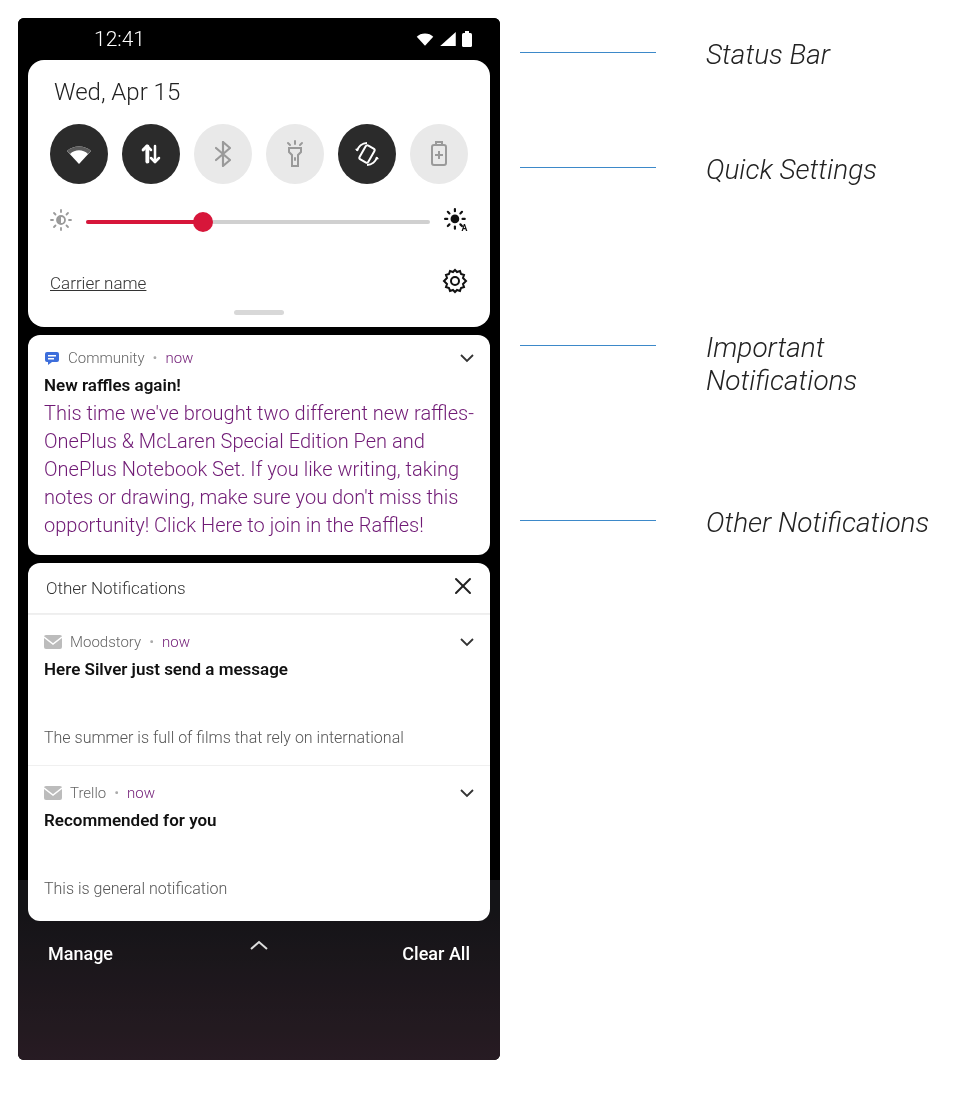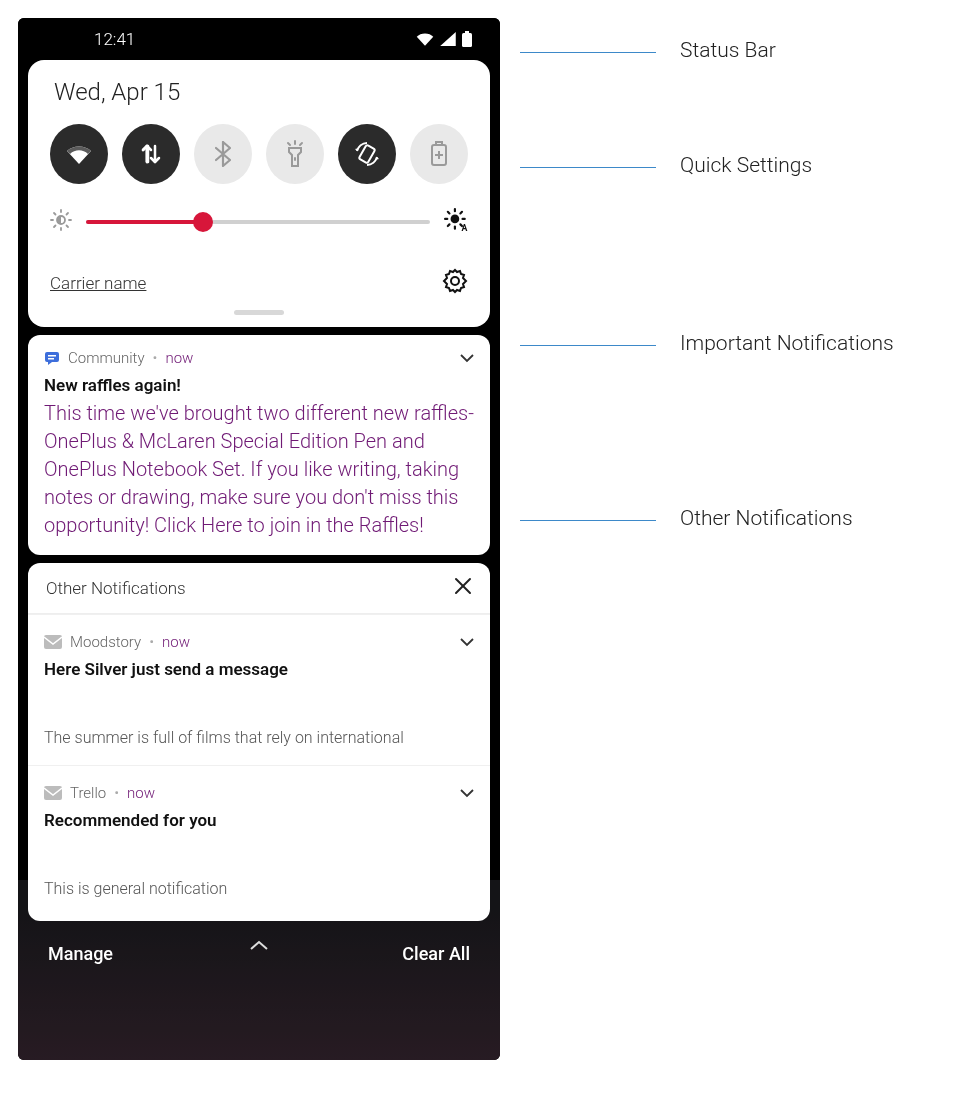--- a/index.html
+++ b/index.html
@@ -33,21 +33,21 @@
     background:rgba(80,80,90,0.25);
   }
   
   .status-bar {
     position:relative;
     height:42px;
     display:flex;
     align-items:center;
     color:#fff;
     padding:0 28px 0 76px;
-    font-size:17px;
+    font-size:21px;
   }
   .status-bar .spacer{flex:1;}
   .status-icons{display:flex;align-items:center;gap:6px;}
   
   .card {
     background:#fff;
     border-radius:16px;
     margin:0 10px;
     padding:18px 20px 12px;
     position:relative;
@@ -96,21 +96,21 @@
     display:flex;justify-content:space-around;padding:12px 18px;
   }
   .dock-icon{
     width:58px;height:58px;border-radius:50%;
     display:flex;align-items:center;justify-content:center;
     color:#fff;font-size:26px;
   }
 
   
   .annot-line{position:absolute;height:1px;background:#3d89c9;left:520px;width:136px;}
-  .annot-label{position:absolute;left:680px;font-size:21px;color:#222;}
+  .annot-label{position:absolute;left:706px;font-size:28px;color:#222;font-style:italic;}
 
 </style>
 </head>
 <body>
 
 <div class="phone">
   <div class="phone-bg"></div>
   <div class="homerow-bg"></div>
 
   <div class="status-bar">

